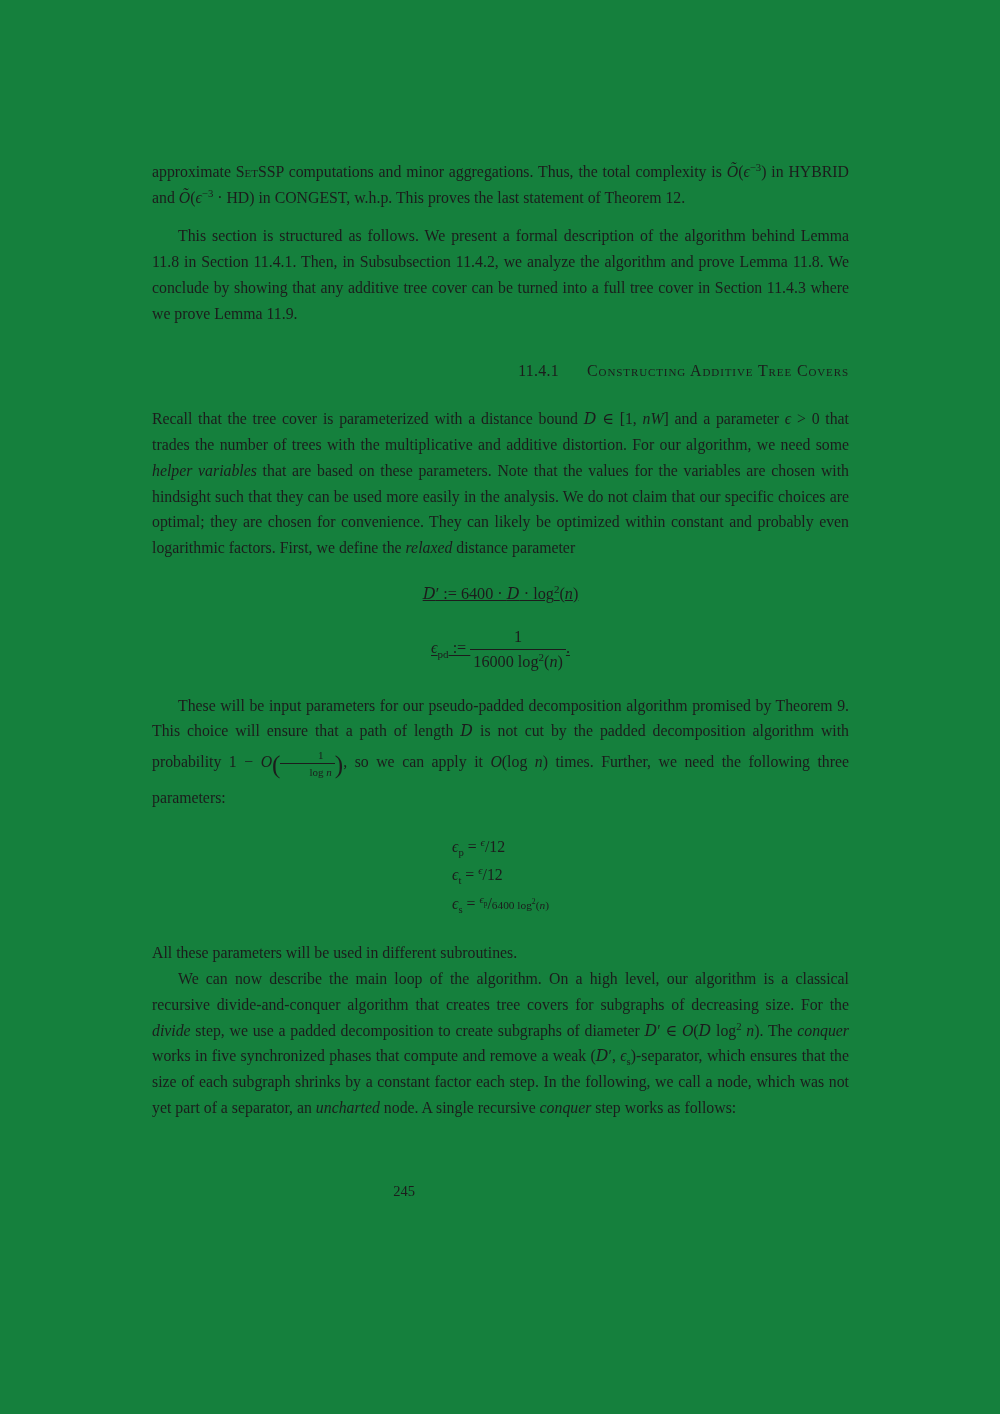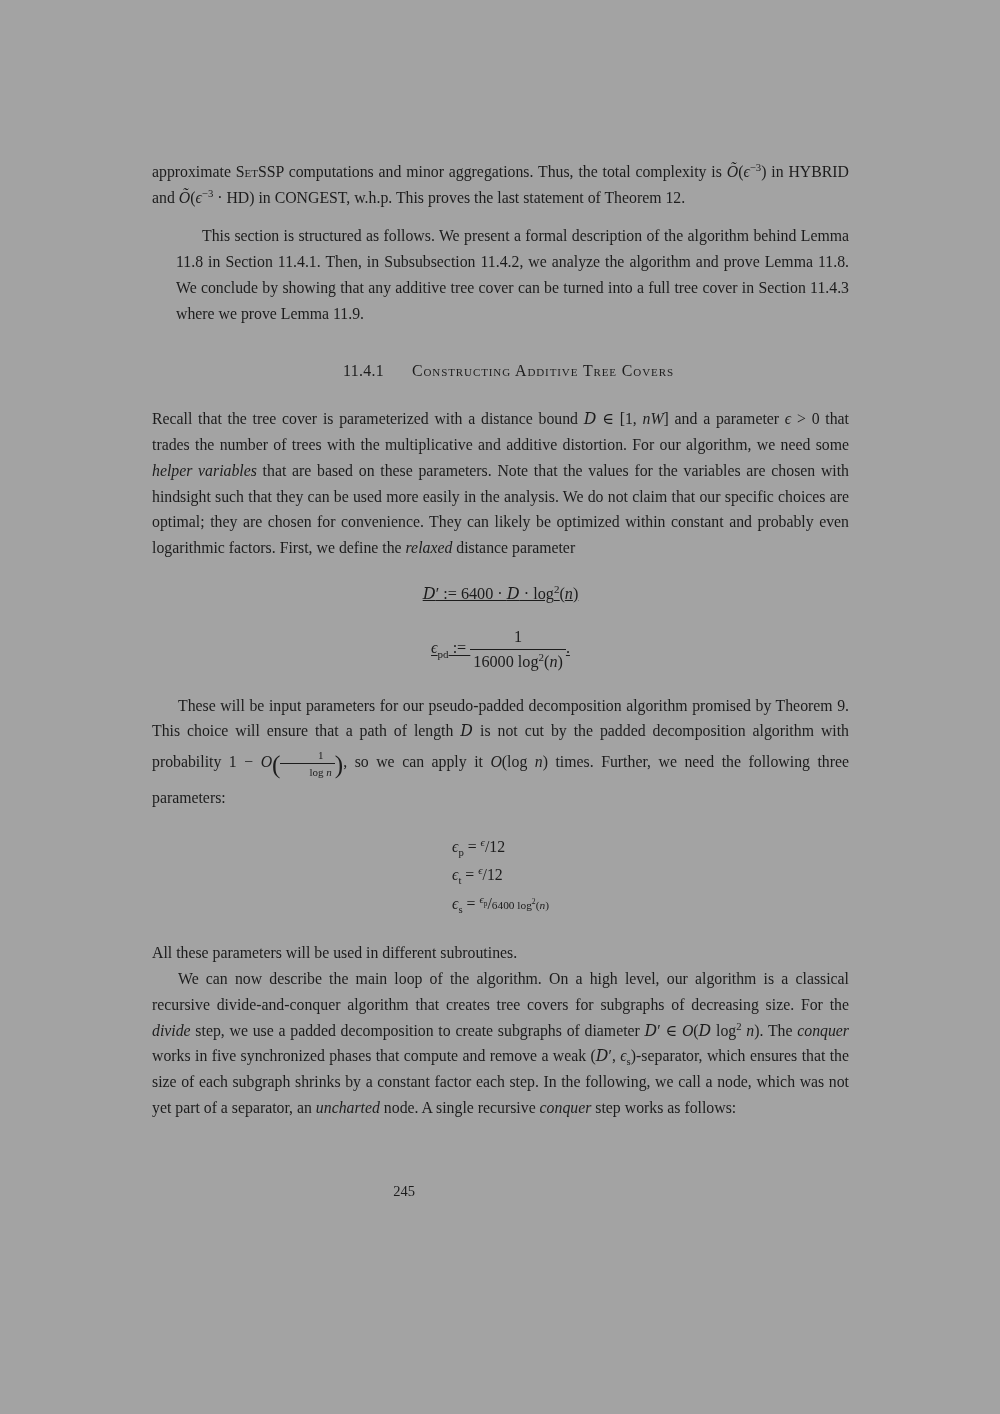--- a/index.html
+++ b/index.html
@@ -1,46 +1,46 @@
 <!DOCTYPE html>
 <html><head>
 <meta charset="utf-8">
 <style>
   * { box-sizing: border-box; }
   html, body { margin: 0; padding: 0; background: #ffffff; }
   .page {
     position: relative;
     width: 1000px;
     height: 1414px;
-    background: #a3a3a3;
+    background: #15803d;
     font-family: "Liberation Serif", "DejaVu Serif", serif;
     color: #1c1c1c;
     overflow: hidden;
     padding-left: 22px;
   }
   .content {
     position: absolute;
     left: 152px;
     top: 159px;
     width: 697px;
     font-size: 15.8px;
     line-height: 1.63;
   }
   p.para { margin: 0; text-align: justify; }
-  p.space { margin-top: 13px; margin-left: 24px; }
+  p.space { margin-top: 13px; }
   p.indent { text-indent: 26px; }
   .sc { font-variant: small-caps; }
   i.cal { font-family: "DejaVu Serif", serif; font-style: italic; }
   sup, sub { font-size: 68%; line-height: 0; }
   h2.section {
     font-size: 15.9px;
     font-weight: normal;
     margin: 32px 0 22px 16px;
     letter-spacing: 0.3px;
-    text-align: center;
+    text-align: right;
   }
   h2.section .num { margin-right: 28px; }
   h2.section .title { font-variant: small-caps; letter-spacing: 0.9px; }
   .equation {
     text-align: center;
     margin: 20px 0 20px 0;
     font-size: 16.2px;
     text-decoration: underline;
   }
   .eqgroup { margin: 22px 0 22px 0; text-align: center; }

